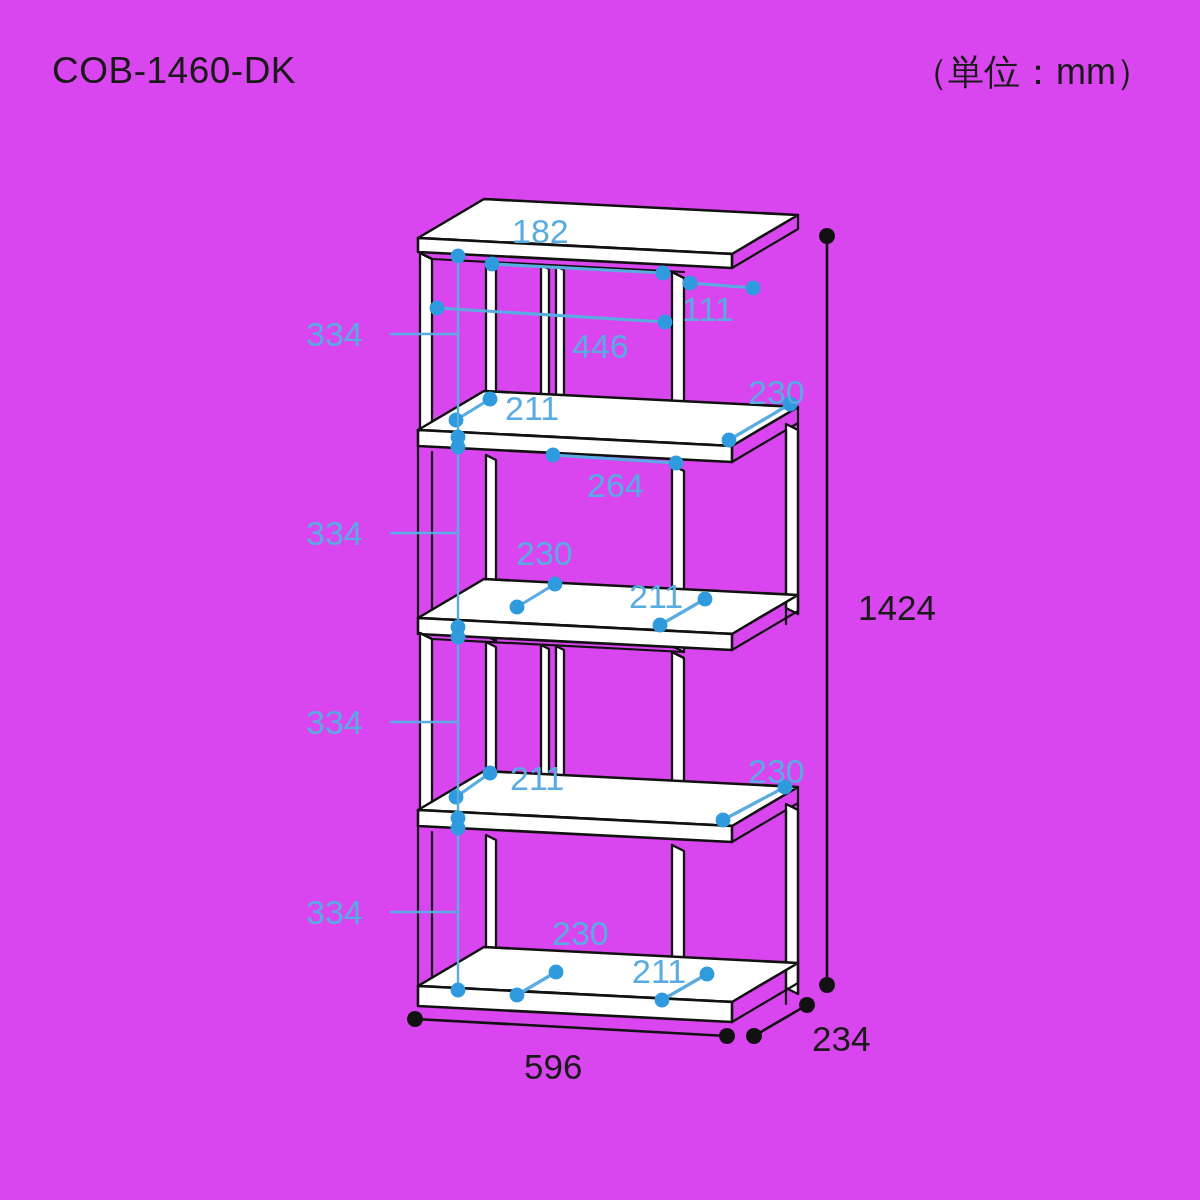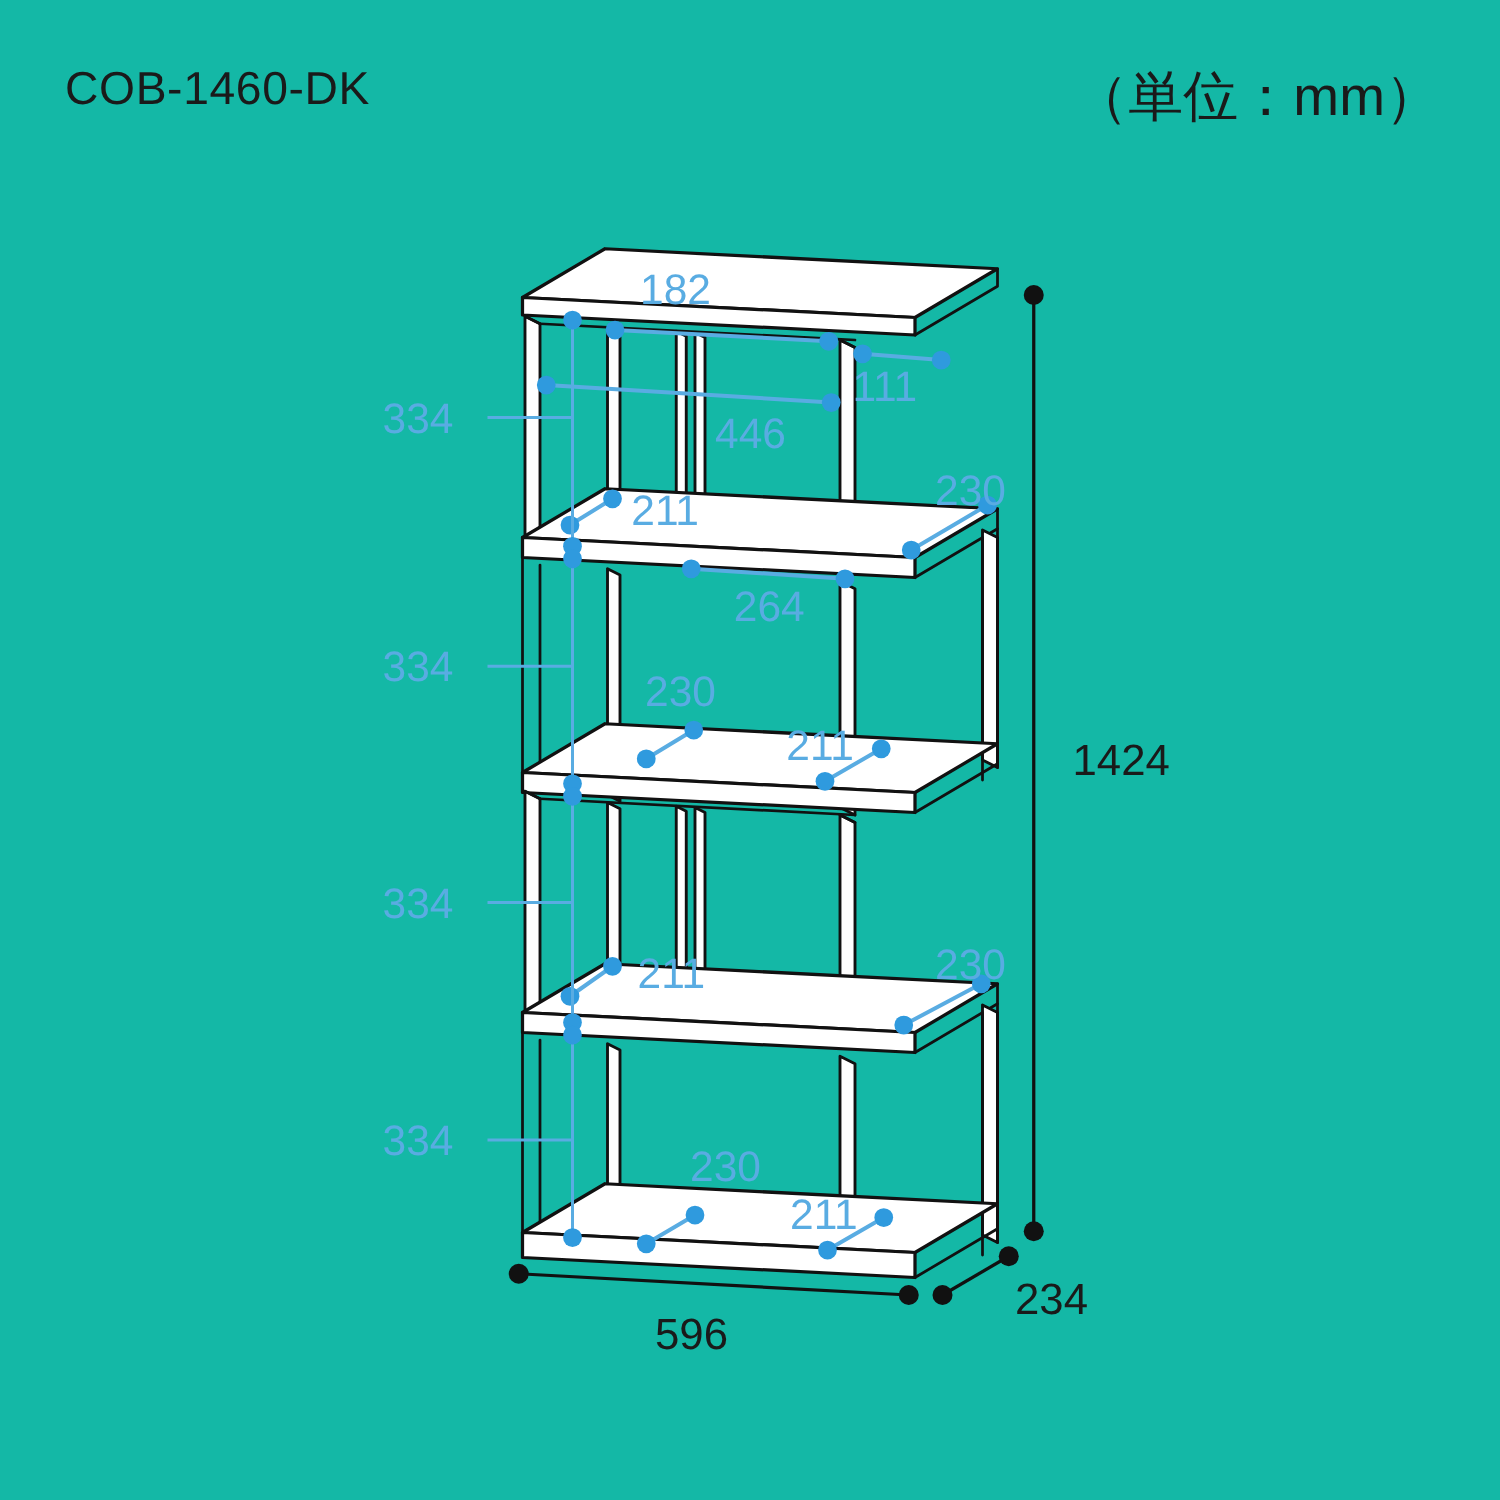--- a/index.html
+++ b/index.html
@@ -12,38 +12,38 @@
     height: 1200px;
     font-family: "Liberation Sans", sans-serif;
     position: relative;
     overflow: hidden;
   }
   #sheet {
     position: absolute;
     left: 0; top: 0;
     width: 1200px;
     height: 1200px;
-    background: #14b8a6;
+    background: #d946ef;
   }
   .hdr {
     position: absolute;
     font-family: "Liberation Sans", sans-serif;
     color: #1a1a1a;
     white-space: nowrap;
   }
   #model-code {
     left: 52px;
     top: 50px;
     font-size: 37px;
     letter-spacing: 0.5px;
   }
   #unit-note {
     right: 48px;
     top: 48px;
-    font-size: 44px;
+    font-size: 36px;
     letter-spacing: 0px;
   }
   svg { display:block; }
   .outline {
     fill: #ffffff;
     stroke: #111111;
     stroke-width: 2.6;
     stroke-linejoin: round;
     stroke-linecap: round;
   }

